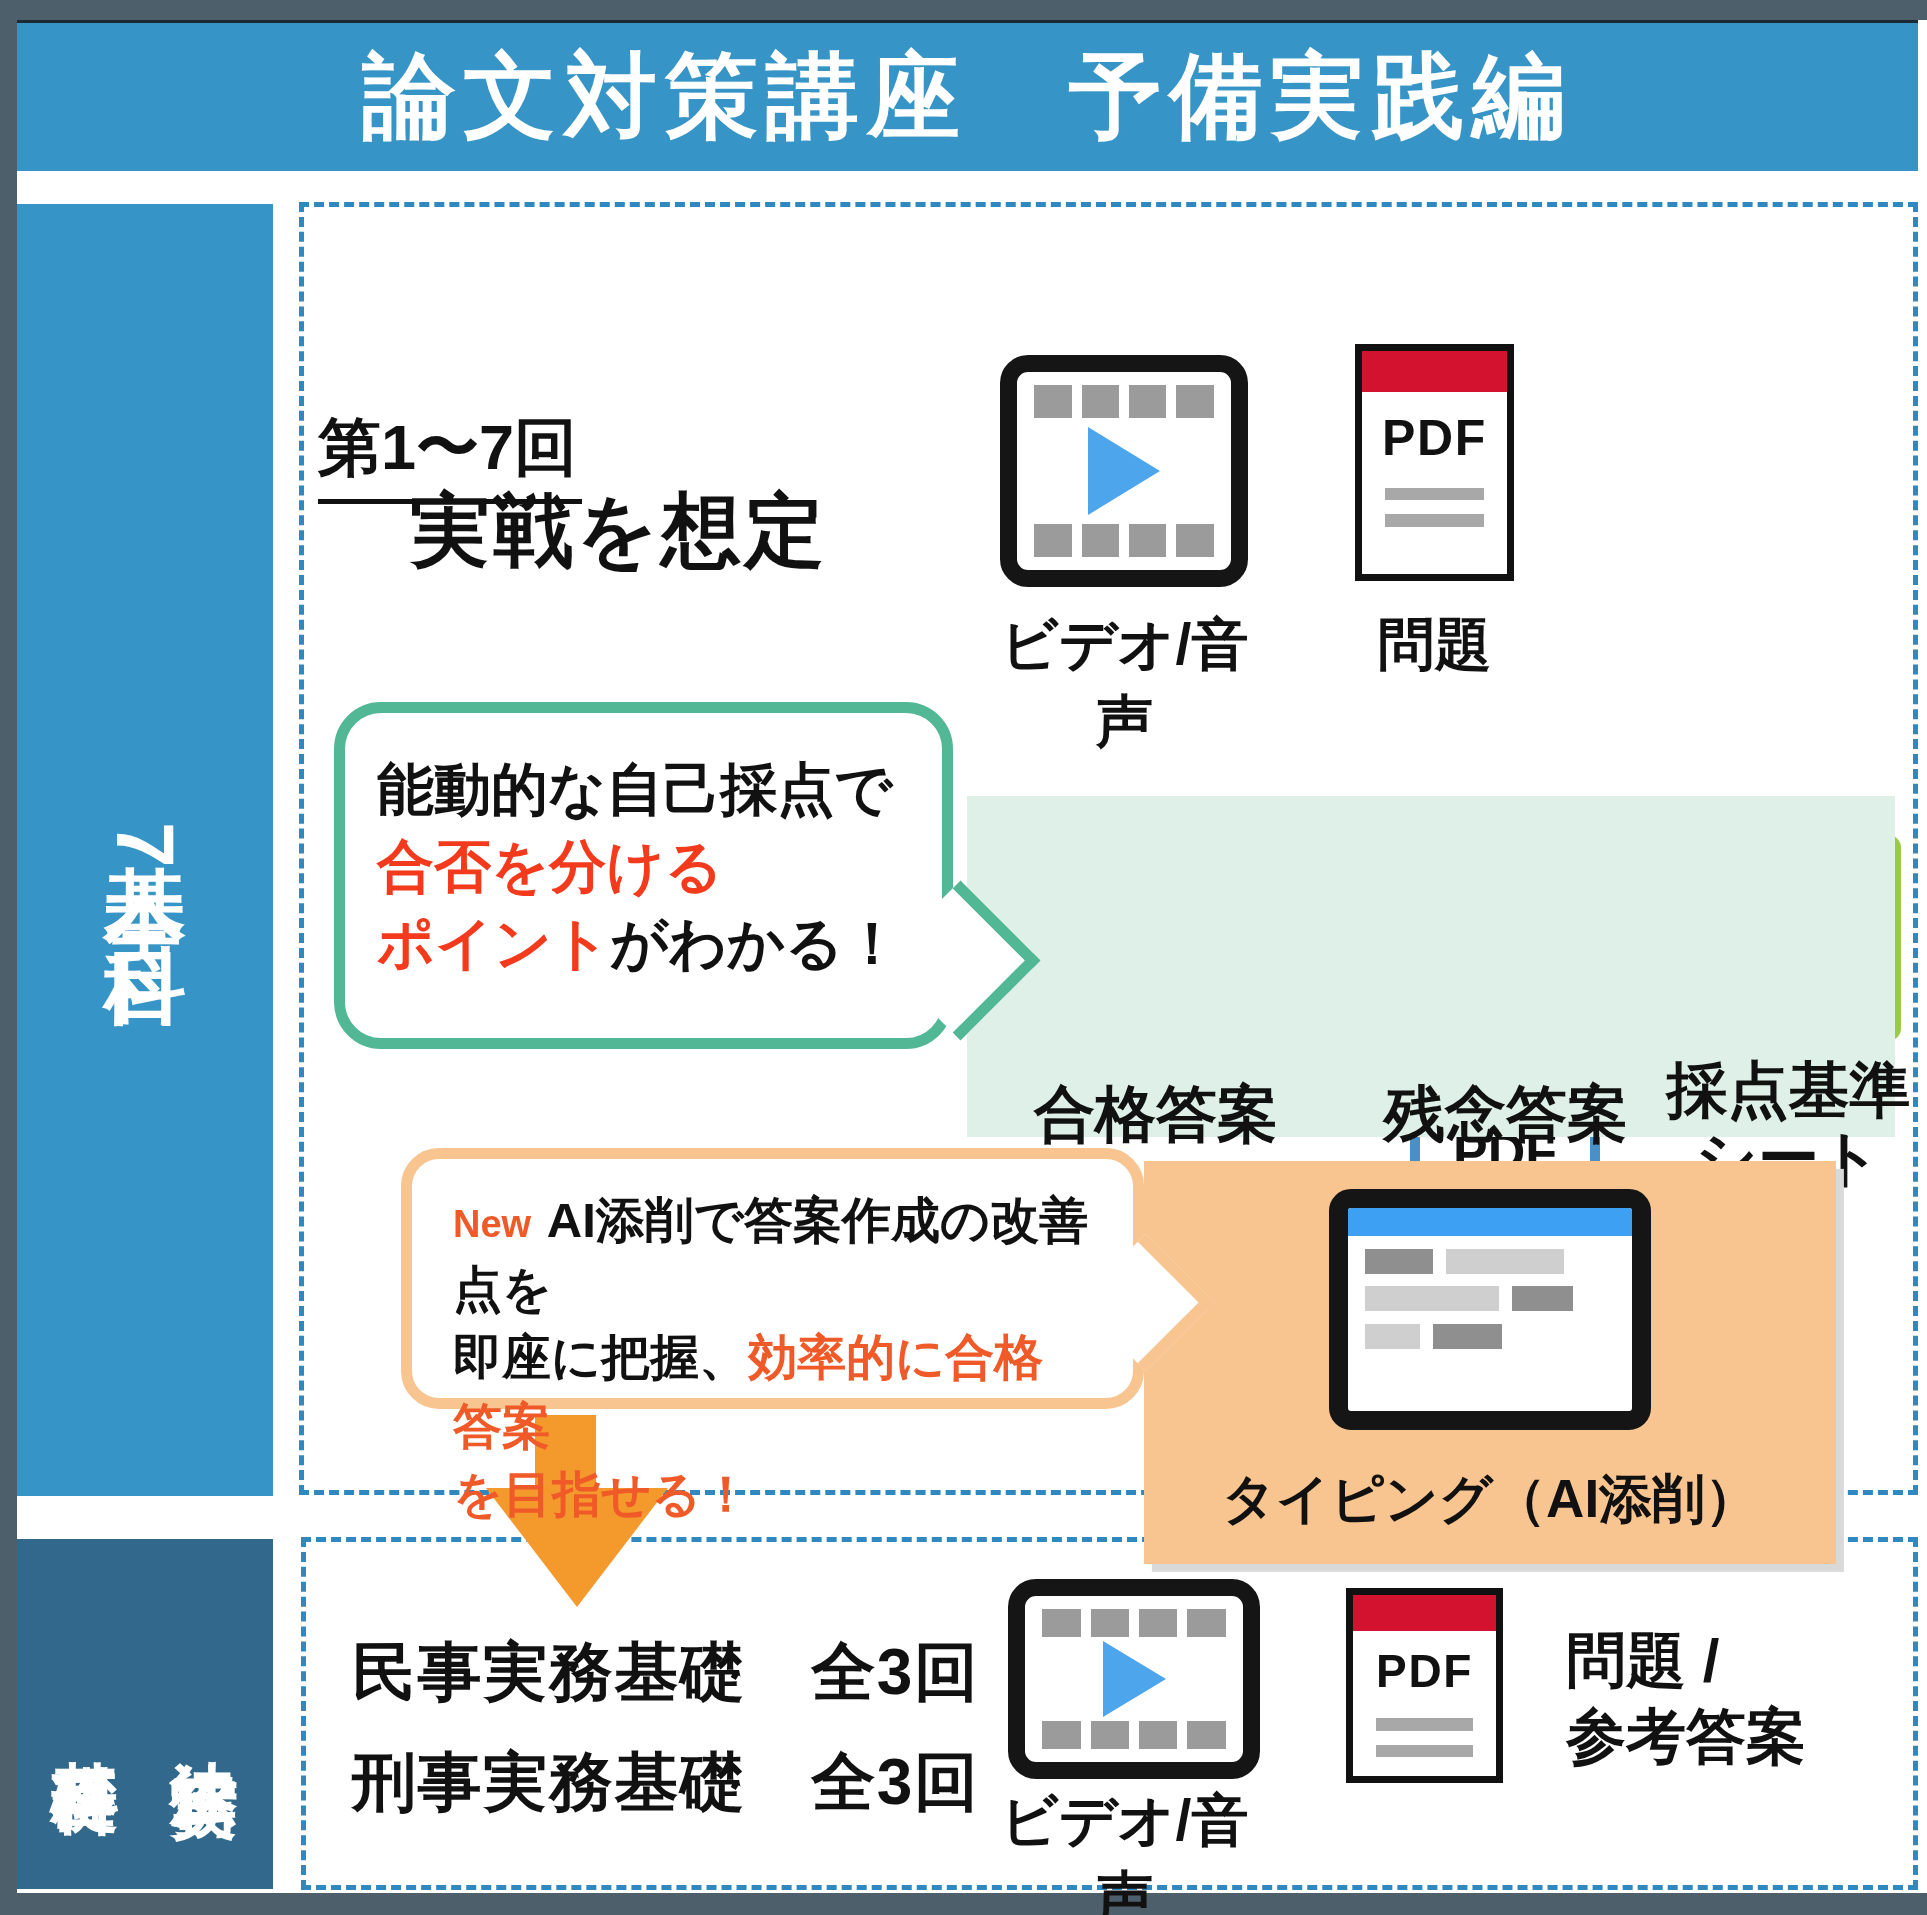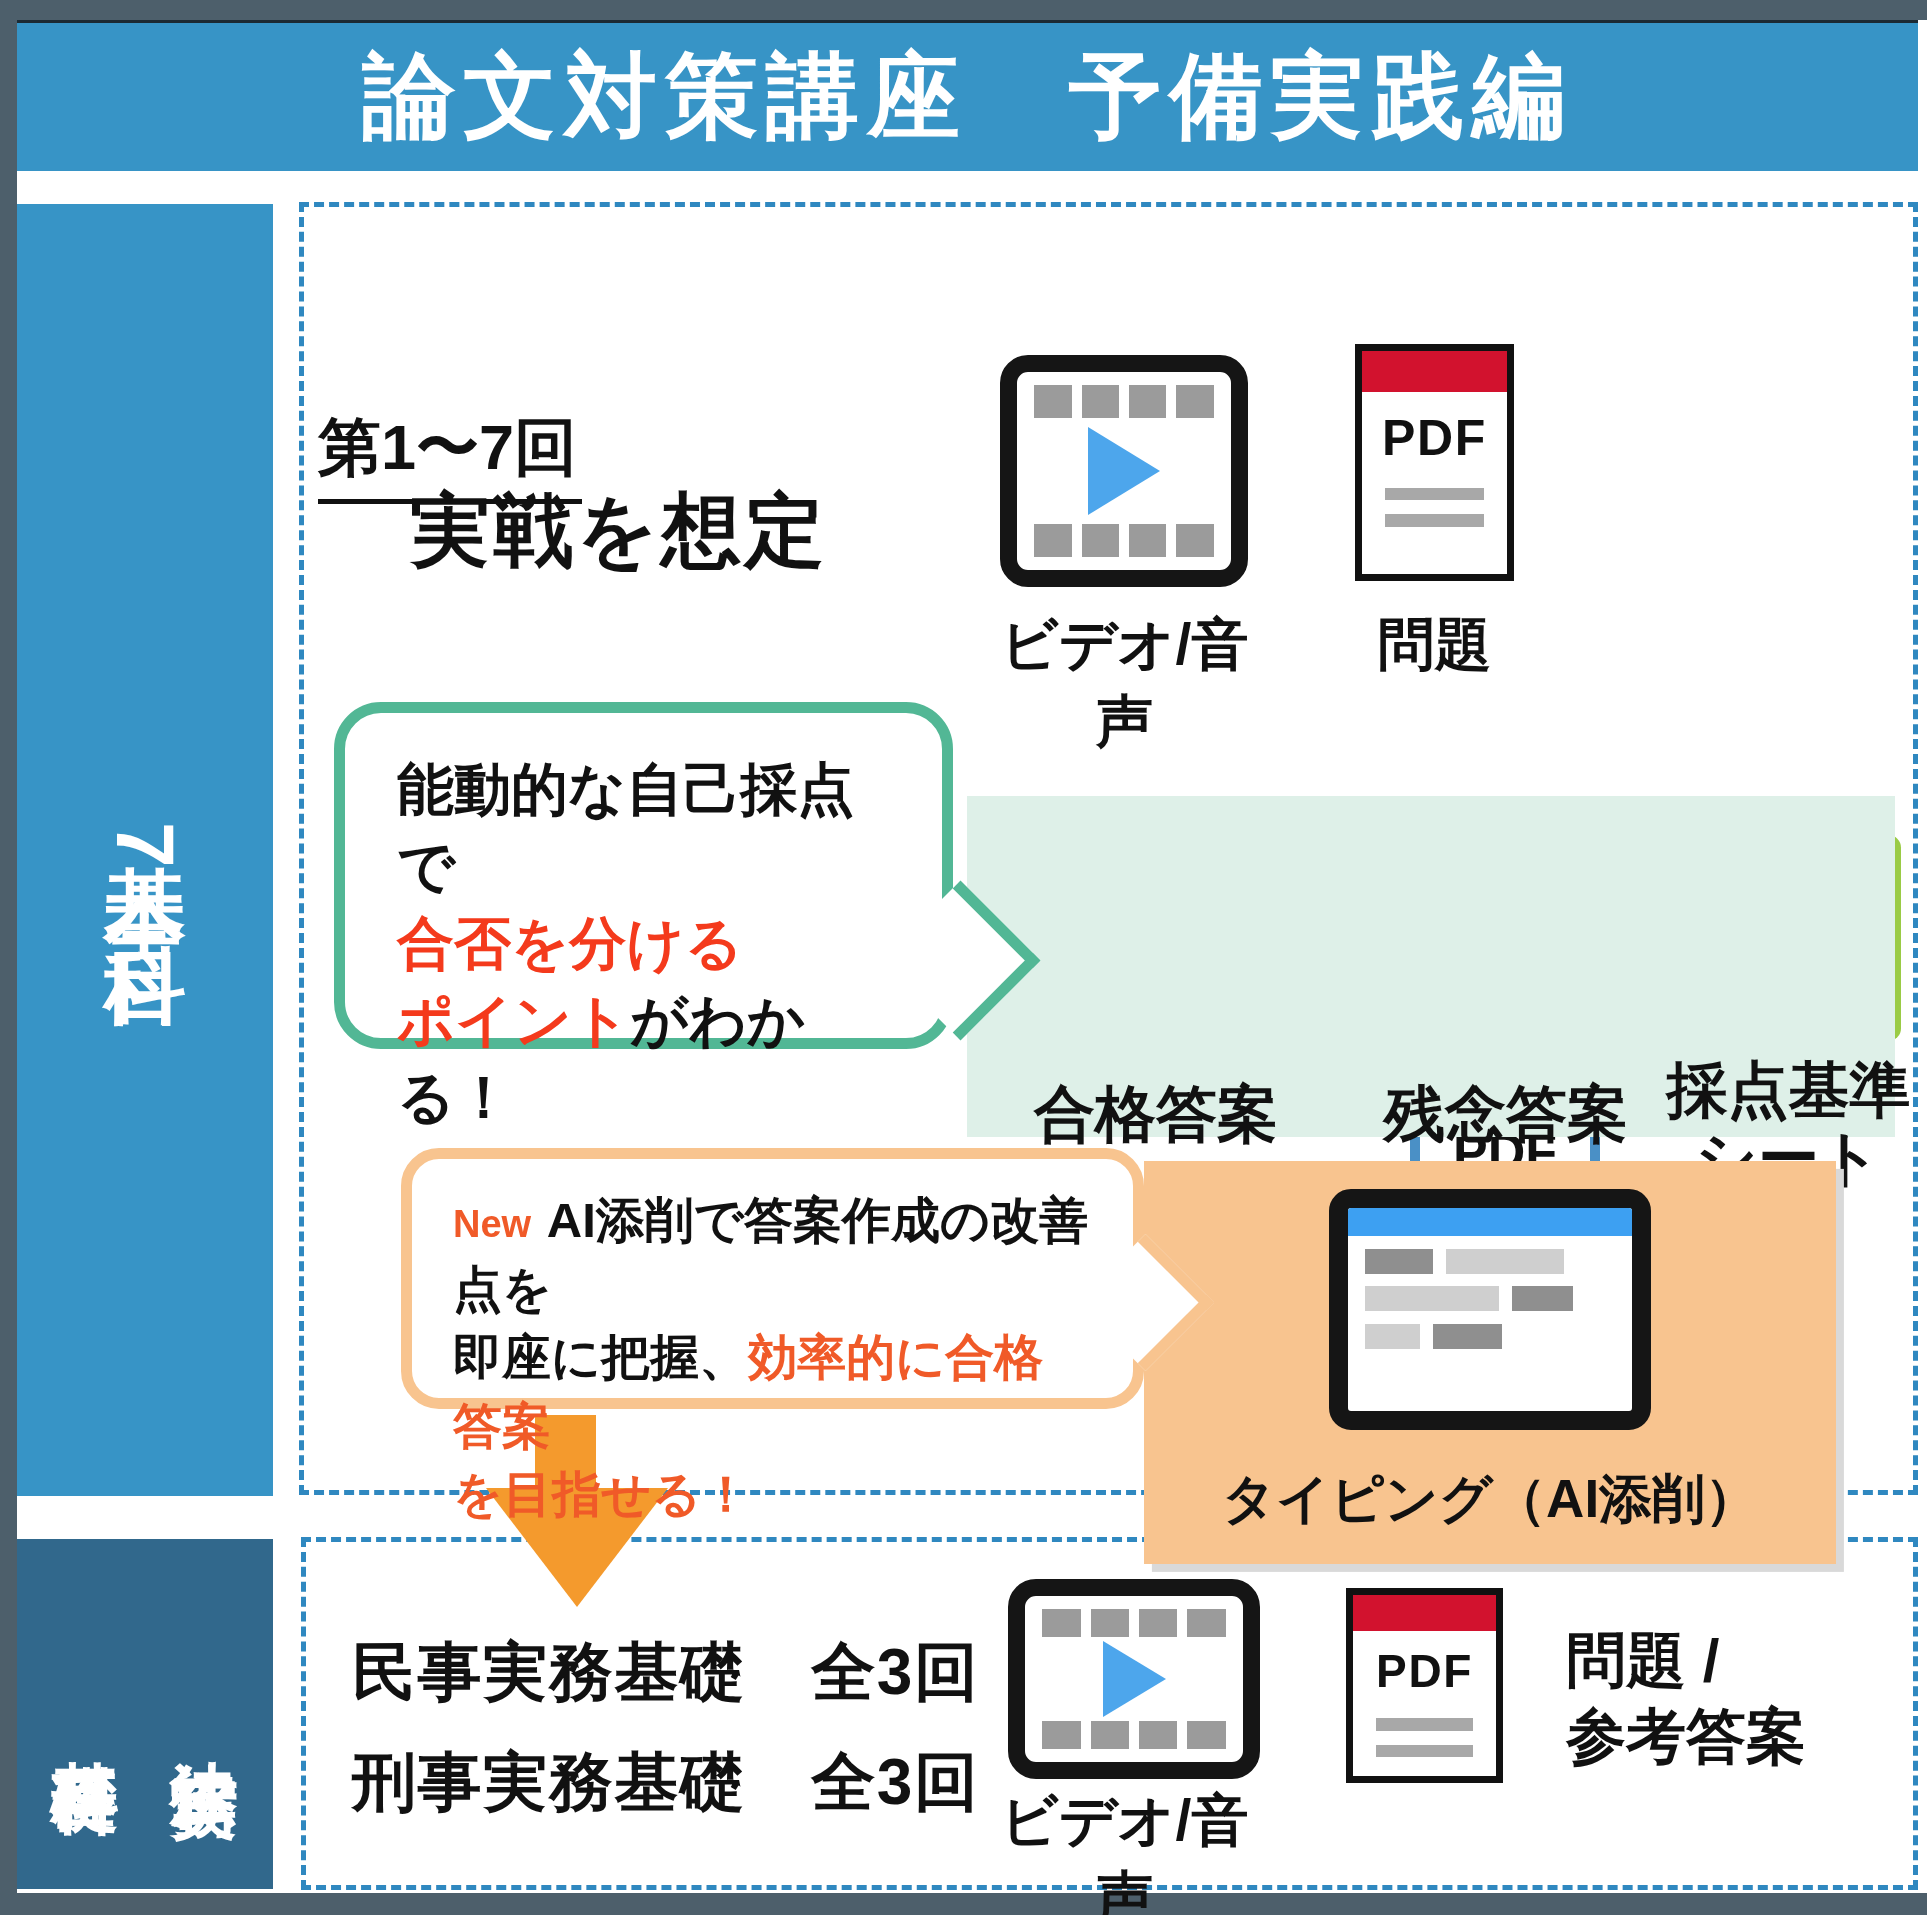--- a/index.html
+++ b/index.html
@@ -81,21 +81,21 @@
     display:flex;align-items:center;justify-content:center;outline:11px solid #fff;}
   .pgreen .ptxt{font-size:46px;font-weight:800;color:#111;}
 
   .caption{font-size:57px;text-align:center;}
   .cap-video-a{left:975px;top:607px;width:299px;}
   .cap-q-a{left:1355px;top:607px;width:159px;}
   .cap-video-b{left:975px;top:1783px;width:299px;}
 
   
   .gbubble{left:334px;top:702px;width:619px;height:347px;background:#fff;border:11px solid #52b795;
-    border-radius:47px;box-sizing:border-box;padding:38px 52px;z-index:4;}
+    border-radius:47px;box-sizing:border-box;padding:38px 32px;z-index:4;}
   .gbubble .l{font-size:57px;line-height:1.35;}
   .red{color:#f43a1c;}
   .gtail{left:904px;top:904px;width:102px;height:102px;background:#fff;
     border-top:11px solid #52b795;border-right:11px solid #52b795;transform:rotate(45deg);z-index:5;}
 
   
   .mint{left:967px;top:796px;width:928px;height:341px;background:#def0e8;z-index:1;}
   .pill{left:1179px;top:690px;width:542px;height:102px;background:#47b893;border-radius:55px;
     display:flex;align-items:center;justify-content:center;z-index:6;}
   .pill span{color:#fff;font-size:56px;font-weight:800;letter-spacing:3.1px;}

